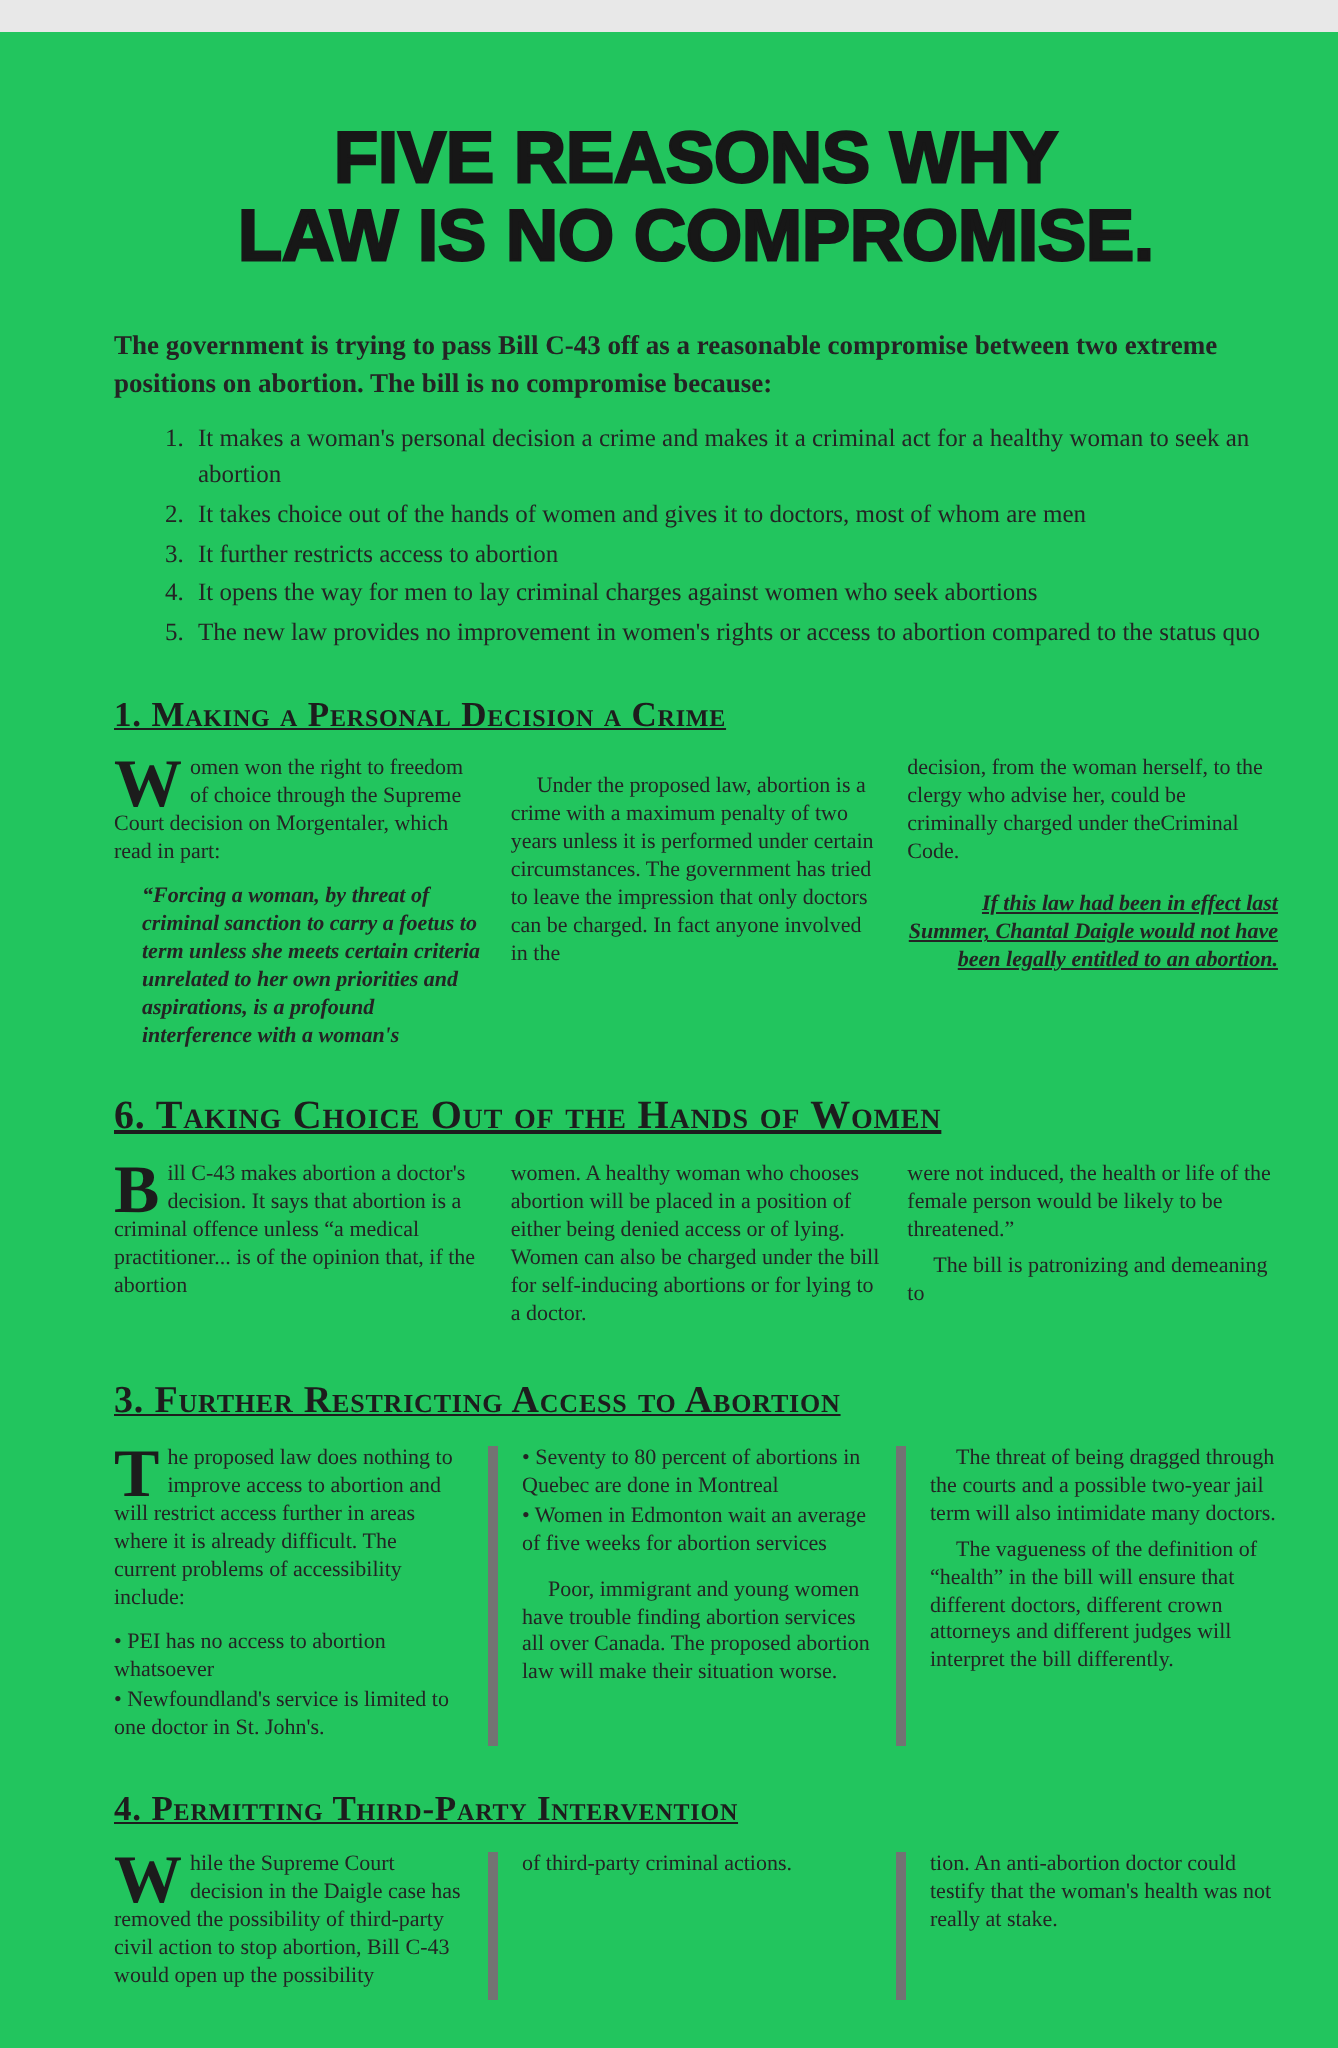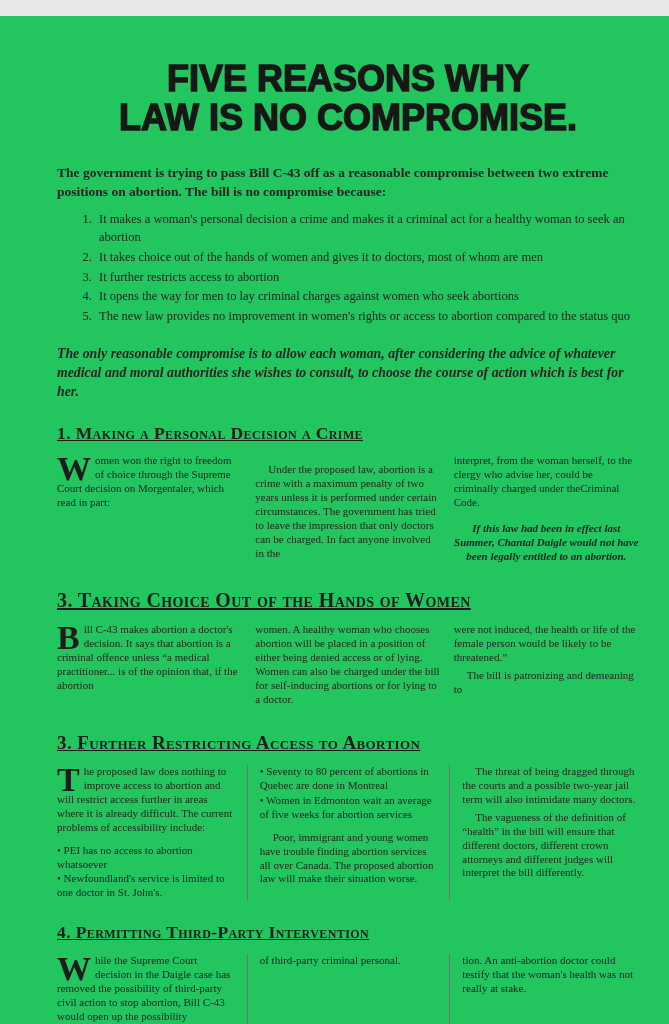--- a/index.html
+++ b/index.html
@@ -65,21 +65,21 @@
     text-decoration:underline;
   }
   .sec-head.sz1 { font-size:17.5px; }
   .sec-head.sz2 { font-size:20px; }
   .sec-head.sz3 { font-size:19px; }
   .sec-head.sz4 { font-size:17.5px; }
 
   
   .cols { display:flex; gap:13px; width:582px; }
   .col { flex:1 1 0; font-size:11px; line-height:1.27; }
-  .cols.ruled .col + .col { border-left:1px solid #737373; padding-left:12px; }
+  .cols.ruled .col + .col { border-left:5px solid #737373; padding-left:12px; }
 
   .col p { margin:0 0 4px 0; }
   .col p.ind { text-indent:13px; }
   .col p.sp  { margin-top:9px; }
 
   .dropcap {
     float:left;
     font-weight:700;
     font-size:34px;
     line-height:25px;
@@ -88,22 +88,23 @@
   }
   .quote {
     font-style:italic;
     font-weight:700;
     margin:8px 0 0 14px !important;
   }
   .quote.cont { margin-top:2px !important; }
   .note {
     font-style:italic;
     font-weight:700;
-    text-align:center;
+    text-align:right;
     margin-top:12px !important;
+    text-decoration:underline;
   }
   ul.blist { list-style:none; margin:9px 0 0 0; padding:0; }
   ul.blist li { margin:0 0 1px 0; }
   ul.blist li::before { content:"•  "; }
 </style>
 </head>
 <body>
 
 <div class="page">
   <div class="content">
@@ -116,39 +117,39 @@
     <p class="intro">The government is trying to pass Bill C-43 off as a reasonable compromise between two extreme positions on abortion.  The bill is no compromise because:</p>
 
     <ol class="reasons">
       <li>It makes a woman's personal decision a crime and makes it a criminal act for a healthy woman to seek an abortion</li>
       <li>It takes choice out of the hands of women and gives it to doctors, most of whom are men</li>
       <li>It further restricts access to abortion</li>
       <li>It opens the way for men to lay criminal charges against women who seek abortions</li>
       <li>The new law provides no improvement in women's rights or access to abortion compared to the status quo</li>
     </ol>
 
-    <p class="thesis">The only reasonable compromise is to allow each woman, after considering the advice of whatever medical and moral authorities she wishes to consult, to choose the course of action which is best for her.</p>
 
     <h2 class="sec-head sz1">1. Making a Personal Decision a Crime</h2>
     <div class="cols">
       <div class="col">
         <p>
           <span class="dropcap">W</span><span>omen won the right to freedom of choice through the Supreme Court decision on Morgentaler, which read in part:</span>
         </p>
+        <p class="quote">“Forcing a woman, by threat of criminal sanction to carry a foetus to term unless she meets certain criteria unrelated to her own priorities and aspirations, is a profound interference with a woman's</p>
       </div>
       <div class="col">
         <p class="ind sp">Under the proposed law, abortion is a crime with a maximum penalty of two years unless it is performed under certain circumstances. The government has tried to leave the impression that only doctors can be charged. In fact anyone involved in the</p>
       </div>
       <div class="col">
-        <p>interpret, from the woman herself, to the clergy who advise her, could be criminally charged under theCriminal Code.</p>
+        <p>decision, from the woman herself, to the clergy who advise her, could be criminally charged under theCriminal Code.</p>
         <p class="note">If this law had been in effect last Summer, Chantal Daigle would not have been legally entitled to an abortion.</p>
       </div>
     </div>
 
-    <h2 class="sec-head sz2">3. Taking Choice Out of the Hands of Women</h2>
+    <h2 class="sec-head sz2">6. Taking Choice Out of the Hands of Women</h2>
     <div class="cols">
       <div class="col">
         <p>
           <span class="dropcap">B</span><span>ill C-43 makes abortion a doctor's decision. It says that abortion is a criminal offence unless “a medical practitioner... is of the opinion that, if the abortion</span>
         </p>
       </div>
       <div class="col">
         <p>women. A healthy woman who chooses abortion will be placed in a position of either being denied access or of lying. Women can also be charged under the bill for self-inducing abortions or for lying to a doctor.</p>
       </div>
       <div class="col">
@@ -182,21 +183,21 @@
     </div>
 
     <h2 class="sec-head sz4">4. Permitting Third-Party Intervention</h2>
     <div class="cols ruled">
       <div class="col">
         <p>
           <span class="dropcap">W</span><span>hile the Supreme Court decision in the Daigle case has removed the possibility of third-party civil action to stop abortion, Bill C-43 would open up the possibility</span>
         </p>
       </div>
       <div class="col">
-        <p>of third-party criminal personal.</p>
+        <p>of third-party criminal actions.</p>
 
       </div>
       <div class="col">
         <p>tion. An anti-abortion doctor could testify that the woman's health was not really at stake.</p>
       </div>
     </div>
 
   </div>
 </div>
 

